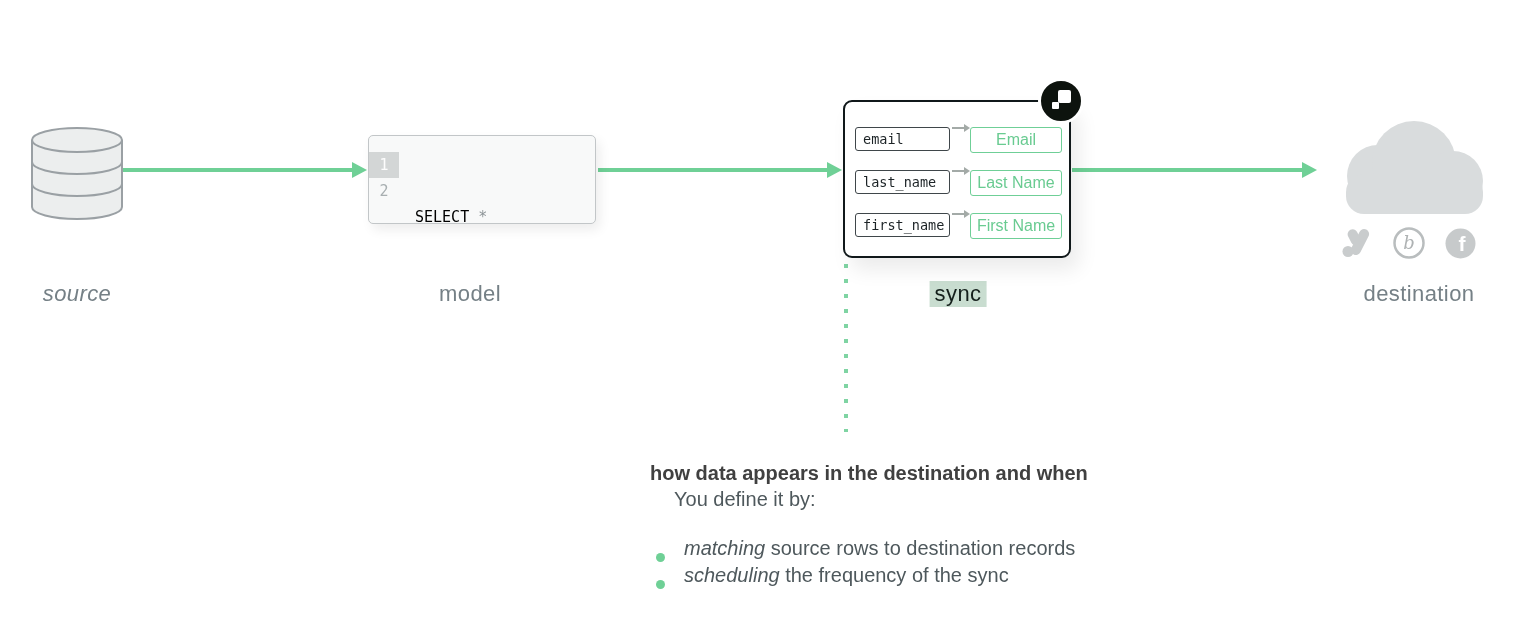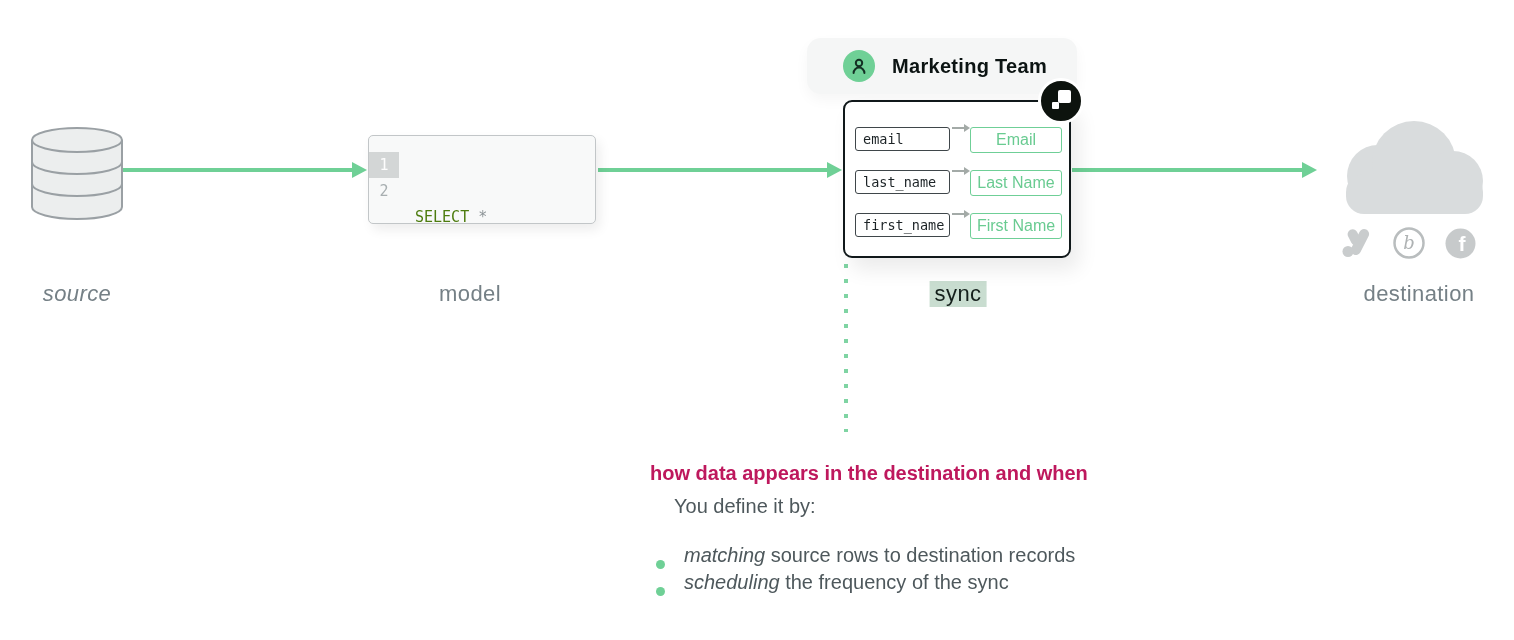--- a/index.html
+++ b/index.html
@@ -17,21 +17,21 @@
   
   .model-box { position:absolute; left:368px; top:135px; width:228px; height:89px;
     background:#f8f9f9; border:1.5px solid #c2c6c8; border-radius:5px;
     box-shadow:4px 6px 12px rgba(0,0,0,0.07); display:flex;
     font-family:"DejaVu Sans Mono", monospace; overflow:hidden; }
   .gutter { width:30px; padding-top:16px; display:flex; flex-direction:column; }
   .gutter .num { height:26px; line-height:26px; text-align:center; font-size:15px; }
   .num-active { background:#d3d6d6; color:#fdfdfd; }
   .num-idle { color:#a8afb1; }
   .code { padding:16px 0 0 16px; font-size:15px; line-height:26px; white-space:pre; }
-  .tok-kw { color:#4d7c0f; }
+  .tok-kw { color:#000000; }
   .tok-star { color:#8d9497; }
 
   
   .team-pill { position:absolute; left:807px; top:38px; width:270px; height:56px; background:#f5f6f6;
     border-radius:14px; display:flex; align-items:center; padding-left:36px;
     box-shadow:0 6px 14px rgba(0,0,0,0.04); z-index:1; }
   .avatar { width:32px; height:32px; border-radius:50%; background:#6fd096; display:flex;
     align-items:center; justify-content:center; margin-right:17px; }
   .team-label { font-size:20px; font-weight:bold; color:#0c1413; letter-spacing:0.3px; }
 
@@ -61,21 +61,21 @@
   .stage-label { position:absolute; top:281px; font-size:22px; color:#758086; transform:translateX(-50%);
     letter-spacing:0.4px; white-space:nowrap; }
   .stage-label.sync { color:#141f1b; background:#c9ddd0; padding:0 5px; }
 
   
   .dotted-line { position:absolute; left:844px; top:264px; width:4px; height:168px;
     background-image:repeating-linear-gradient(to bottom, #7fd4a3 0, #7fd4a3 4px, transparent 4px, transparent 15px); }
 
   
   .annotation { position:absolute; left:650px; top:462px; font-size:20px; color:#4e585c; }
-  .a-heading { font-weight:bold; color:#be185d; margin-bottom:10px; }
+  .a-heading { font-weight:bold; color:#404040; margin-bottom:3px; }
   .a-sub { margin-bottom:24px;margin-left:24px; }
   .bullet { display:flex; align-items:flex-end; line-height:27px; }
   .dot { width:9px; height:9px; border-radius:50%; background:#6fd096; margin:0 19px 0 6px; flex:none; }
   .em { font-style:italic; }
 </style>
 </head>
 <body>
 
 <div class="stage-area">
 
@@ -96,29 +96,20 @@
     <div class="gutter">
       <div class="num num-active">1</div>
       <div class="num num-idle">2</div>
     </div>
     <div class="code">
       <div><span class="tok-kw">SELECT</span> <span class="tok-star">*</span></div>
       
     </div>
   </div>
 
-  <div class="team-pill">
-    <div class="avatar">
-      <svg width="18" height="18" viewBox="0 0 18 18">
-        <circle cx="9" cy="6" r="3.2" fill="none" stroke="#143024" stroke-width="2"></circle>
-        <path d="M3.6 16 a5.4 5.4 0 0 1 10.8 0" fill="none" stroke="#143024" stroke-width="2" stroke-linecap="round"></path>
-      </svg>
-    </div>
-    <span class="team-label">Marketing Team</span>
-  </div>
 
   <div class="ht-badge">
     <svg width="40" height="40" viewBox="0 0 40 40">
       <rect x="17" y="9" width="13" height="13" rx="2" fill="#ffffff"></rect>
       <rect x="11" y="21" width="7" height="7" rx="1" fill="#ffffff"></rect>
     </svg>
   </div>
 
   <div class="sync-card">
     <div class="map-row">

